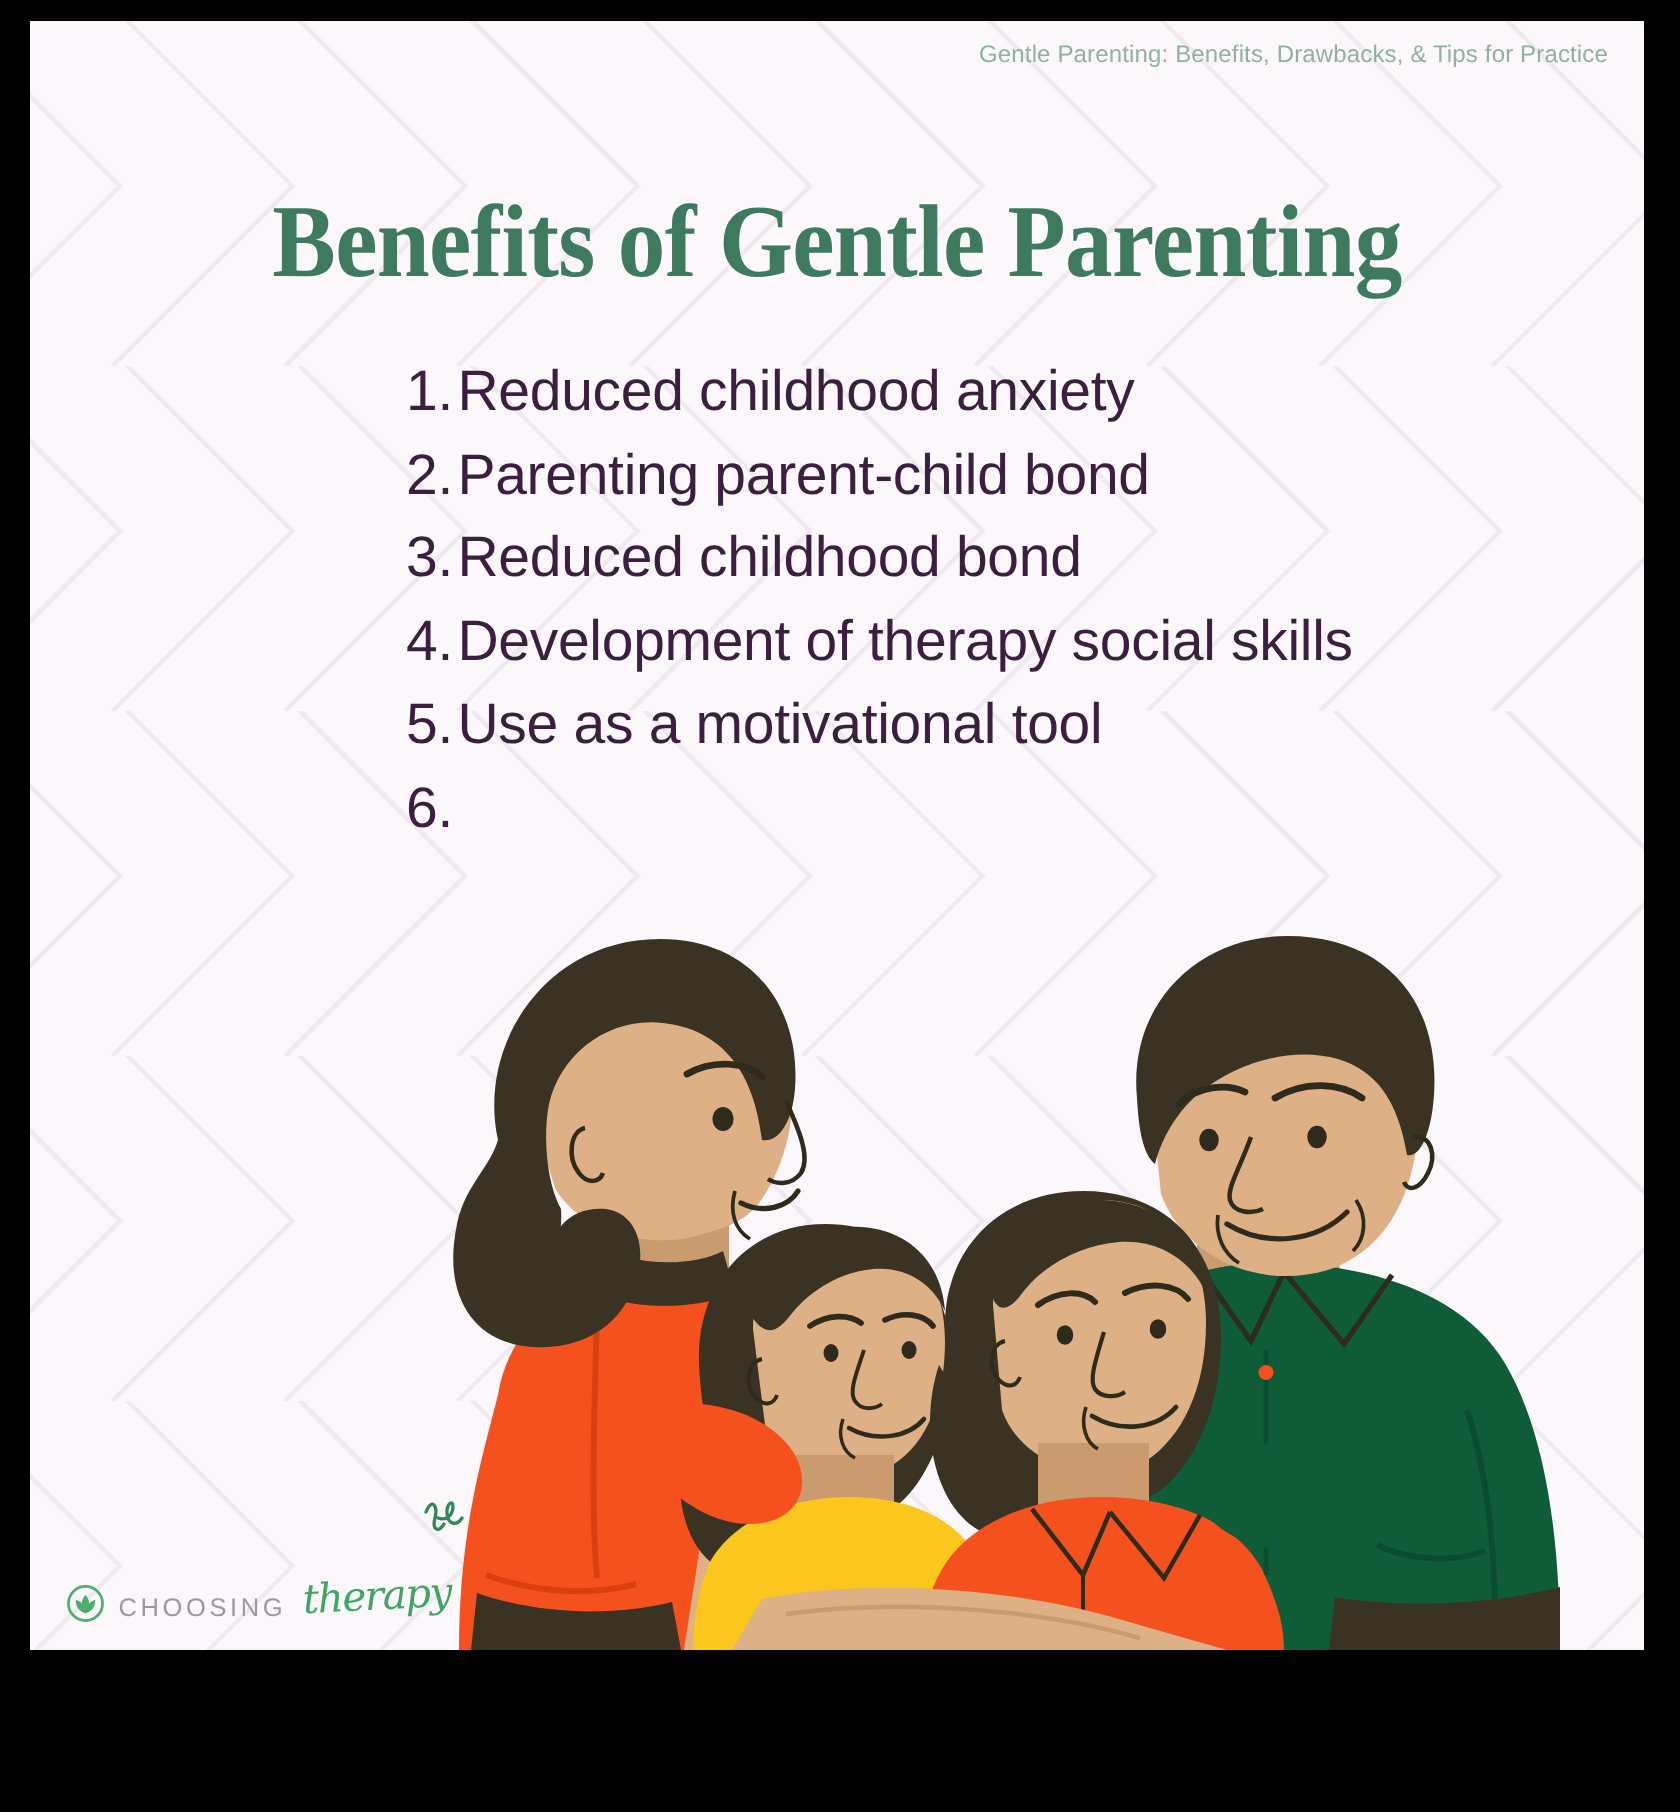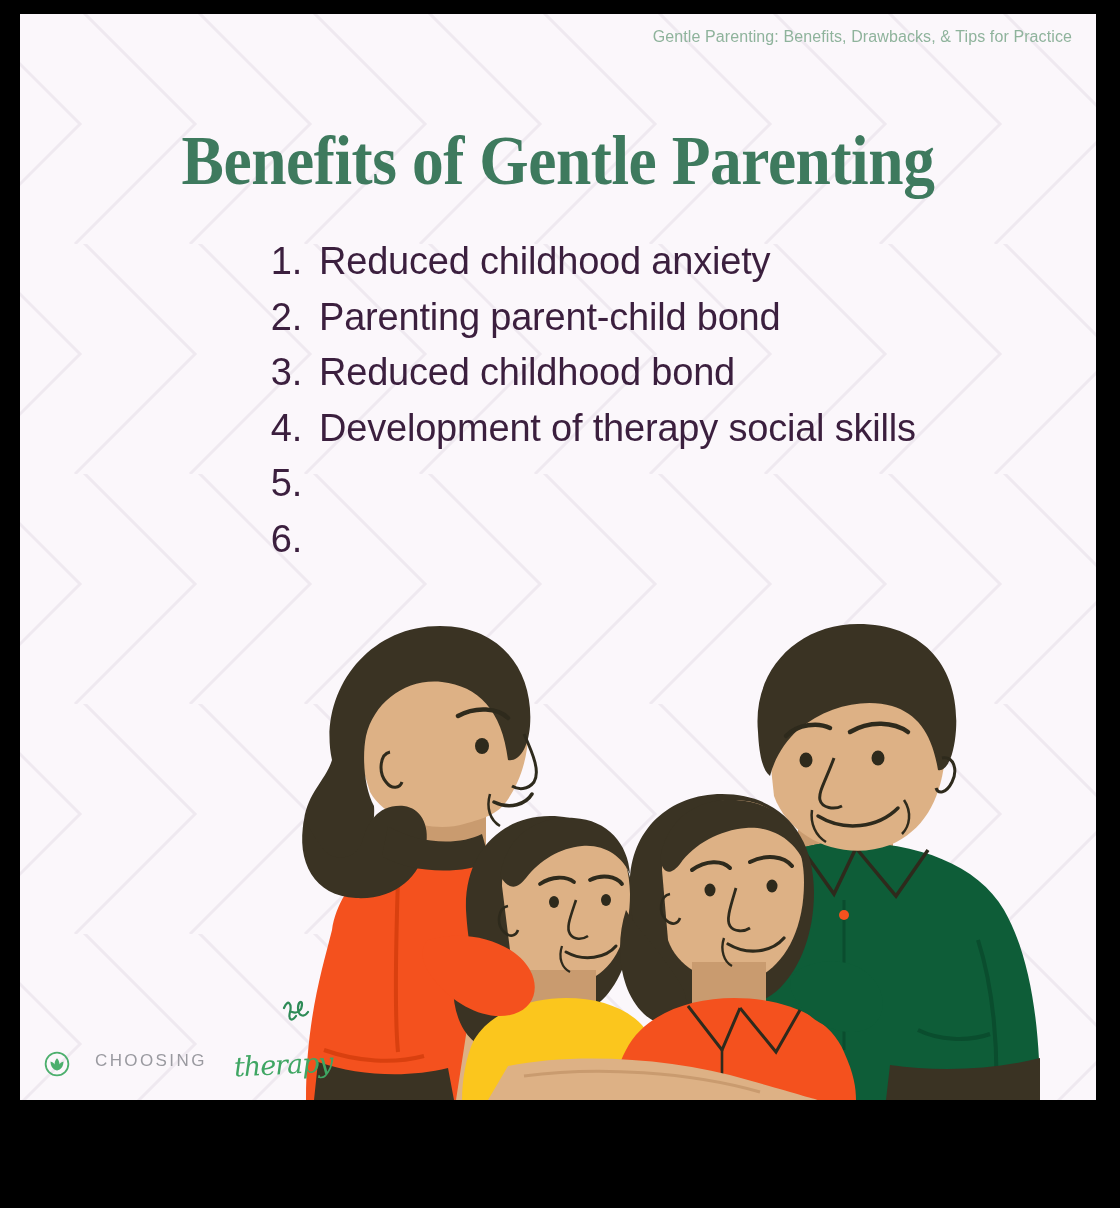--- a/index.html
+++ b/index.html
@@ -62,34 +62,34 @@
     color:#3B1F3E;
     font-size:38px;
     letter-spacing:-0.2px;
   }
   .num {
     width:46px;
     text-align:right;
     flex:0 0 46px;
     font-size:38px;
   }
-  .txt { margin-left:17px; white-space:nowrap; }
+  .txt { margin-left:3px; white-space:nowrap; }
 
   
   #illo {
     position:absolute;
     left:258px; top:596px;
     width:818px; height:490px;
   }
 
   
   #logo {
     position:absolute;
     left:24px; bottom:18px;
-    display:flex; align-items:flex-start; gap:25px;
+    display:flex; align-items:flex-end; gap:9px;
   }
   #logo .mark { width:26px; height:26px; display:block; }
   #logo .word {
     font-size:17px; letter-spacing:2.4px;
     color:#9A9AA0; font-weight:400;
   }
   #logo .script {
     font-family:"DejaVu Serif", serif;
     font-style:italic;
     font-size:27px;
@@ -132,20 +132,21 @@
     <div class="row">
       <span class="num">3.</span>
       <span class="txt">Reduced childhood bond</span>
     </div>
     <div class="row">
       <span class="num">4.</span>
       <span class="txt">Development of therapy social skills</span>
     </div>
     <div class="row">
       <span class="num">5.</span>
+      <span class="txt">Use as a motivational tool</span>
     </div>
     <div class="row">
       <span class="num">6.</span>
     </div>
   </div>
 
   <svg id="illo" viewBox="0 0 818 490" preserveAspectRatio="xMidYMax meet">
 
     <g>
 

